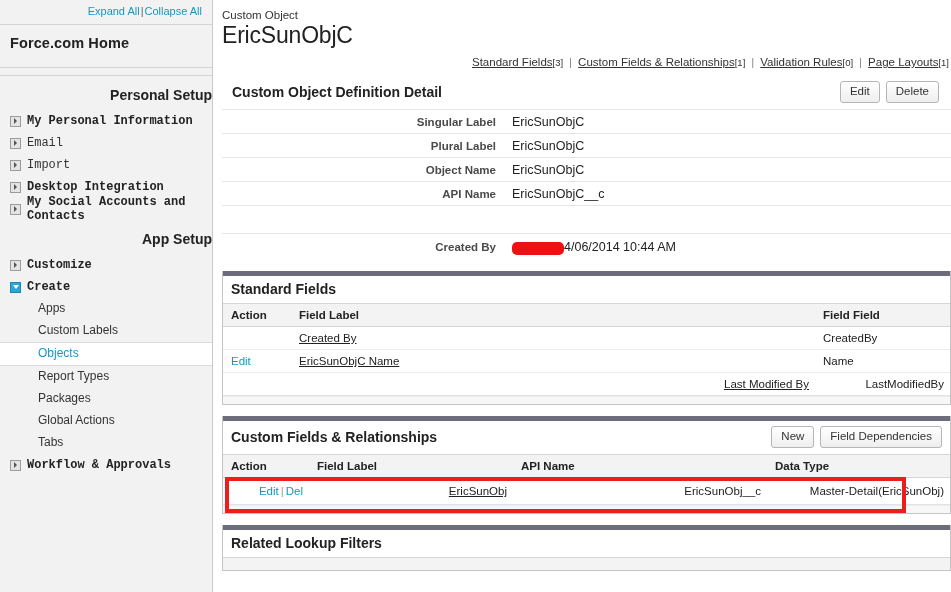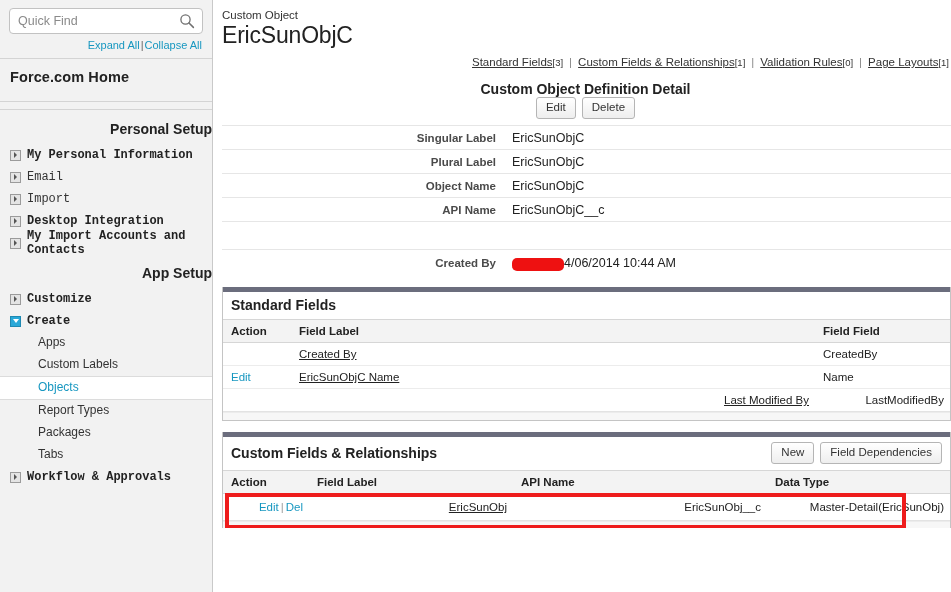--- a/index.html
+++ b/index.html
@@ -147,21 +147,21 @@
     background: #ffffff;
     color: #1797c0;
     border-top: 1px solid #dcdcdc;
     border-bottom: 1px solid #dcdcdc;
     margin-right: -1px;
   }
 
   
   .main {
     flex: 1;
-    height: 528px;
+    height: 592px;
     background: #ffffff;
     overflow: hidden;
     position: relative;
     padding: 0 0 12px 9px;
     box-sizing: border-box;
   }
   .crumb {
     font-size: 11.5px;
     color: #333;
     padding: 9px 0 0 0;
@@ -309,31 +309,20 @@
     box-sizing: border-box;
   }
 </style>
 </head>
 <body>
 
 <div id="app">
 
   <div class="sidebar">
 
-    <div class="quickfind-wrap">
-      <div class="quickfind">
-        <input type="text" placeholder="Quick Find" style="">
-        <span class="qf-icon">
-          <svg width="16" height="16" viewBox="0 0 16 16">
-            <circle cx="6.5" cy="6.5" r="4.6" fill="none" stroke="#6f6f6f" stroke-width="1.3"></circle>
-            <line x1="10" y1="10" x2="14.4" y2="14.4" stroke="#6f6f6f" stroke-width="1.5" stroke-linecap="round"></line>
-          </svg>
-        </span>
-      </div>
-    </div>
 
     <div class="expand-row">
       <a href="#">Expand All</a><span class="sep">|</span><a href="#">Collapse All</a>
     </div>
 
     <div class="side-divider"></div>
     <div class="side-title force">Force.com Home</div>
     <div class="side-divider"></div>
     <div class="side-divider"></div>
 
@@ -360,21 +349,21 @@
     <div class="side-item bold">
       <span class="twisty">
           <span class="tri"></span>
         </span>
       <span class="label">Desktop Integration</span>
     </div>
     <div class="side-item bold">
       <span class="twisty">
           <span class="tri"></span>
         </span>
-      <span class="label">My Import Accounts and Contacts</span>
+      <span class="label">My Social Accounts and Contacts</span>
     </div>
 
     <div class="side-section-title">App Setup</div>
 
     <div class="side-item bold">
       <span class="twisty">
           <span class="tri"></span>
         </span>
       <span class="label">Customize</span>
     </div>
@@ -383,41 +372,42 @@
           <span class="tri"></span>
         </span>
       <span class="label">Create</span>
     </div>
 
     <div class="side-sub">Apps</div>
     <div class="side-sub">Custom Labels</div>
     <div class="side-sub selected">Objects</div>
     <div class="side-sub">Report Types</div>
     <div class="side-sub">Packages</div>
+    <div class="side-sub">Global Actions</div>
     <div class="side-sub">Tabs</div>
 
     <div class="side-item bold">
       <span class="twisty">
           <span class="tri"></span>
         </span>
       <span class="label">Workflow &amp; Approvals</span>
     </div>
   </div>
 
   <div class="main">
 
     <div class="crumb">Custom Object</div>
     <div class="page-title">EricSunObjC</div>
 
     <div class="quicklinks">
       <a href="#"><span>Standard Fields</span></a><span class="cnt">[3]</span><span class="bar">|</span><a href="#"><span>Custom Fields &amp; Relationships</span></a><span class="cnt">[1]</span><span class="bar">|</span><a href="#"><span>Validation Rules</span></a><span class="cnt">[0]</span><span class="bar">|</span><a href="#"><span>Page Layouts</span></a><span class="cnt">[1]</span>
     </div>
 
     <div style="margin-top:8px;">
-      <div class="panel-head" style="padding-left:10px;padding-right:12px;flex-direction:column;">
+      <div class="panel-head" style="padding-left:10px;padding-right:12px;">
         <div class="panel-title">Custom Object Definition Detail</div>
         <div class="btnrow">
           <button class="btn">Edit</button>
           <button class="btn">Delete</button>
         </div>
       </div>
       <div class="detail-rows">
         <div class="drow">
           <div class="dlabel">Singular Label</div>
           <div class="dvalue">EricSunObjC</div>

